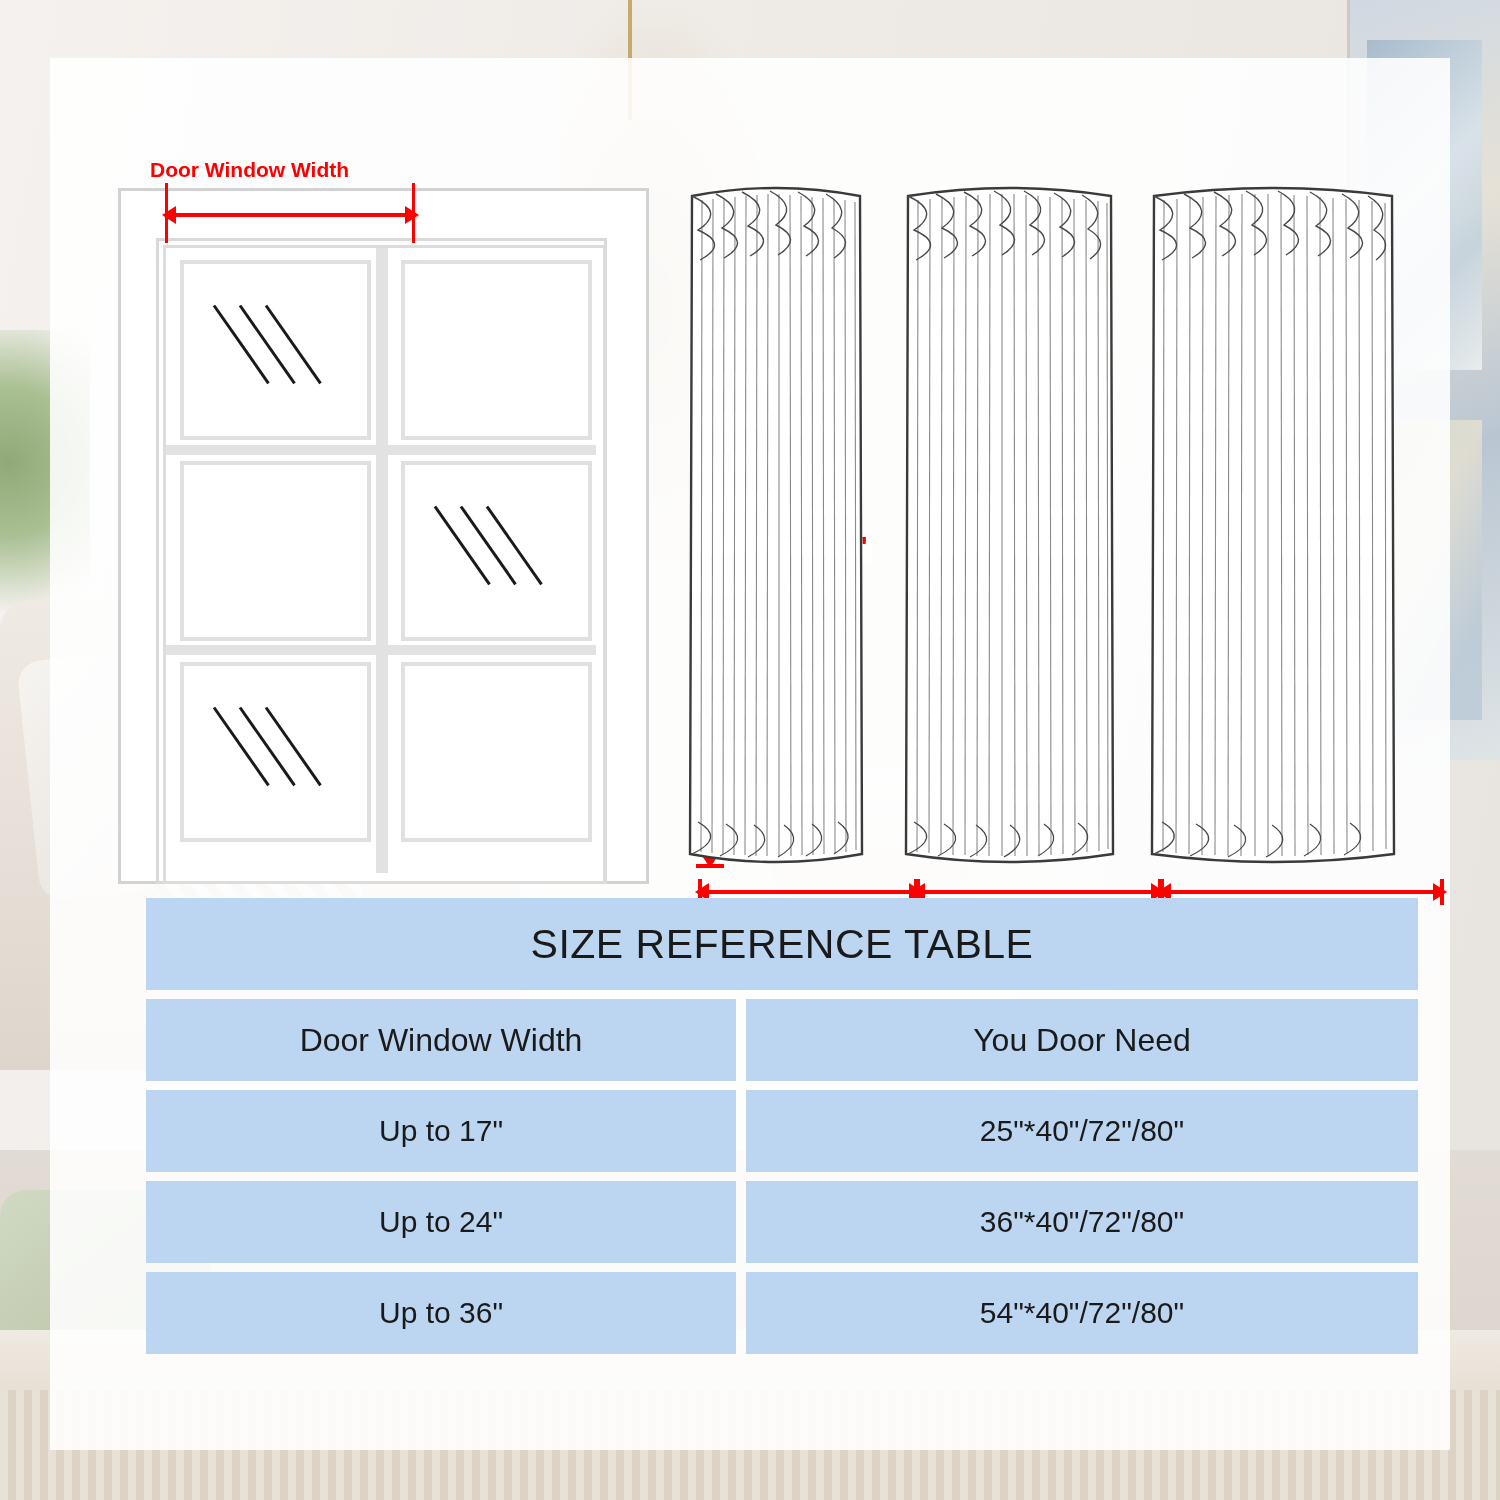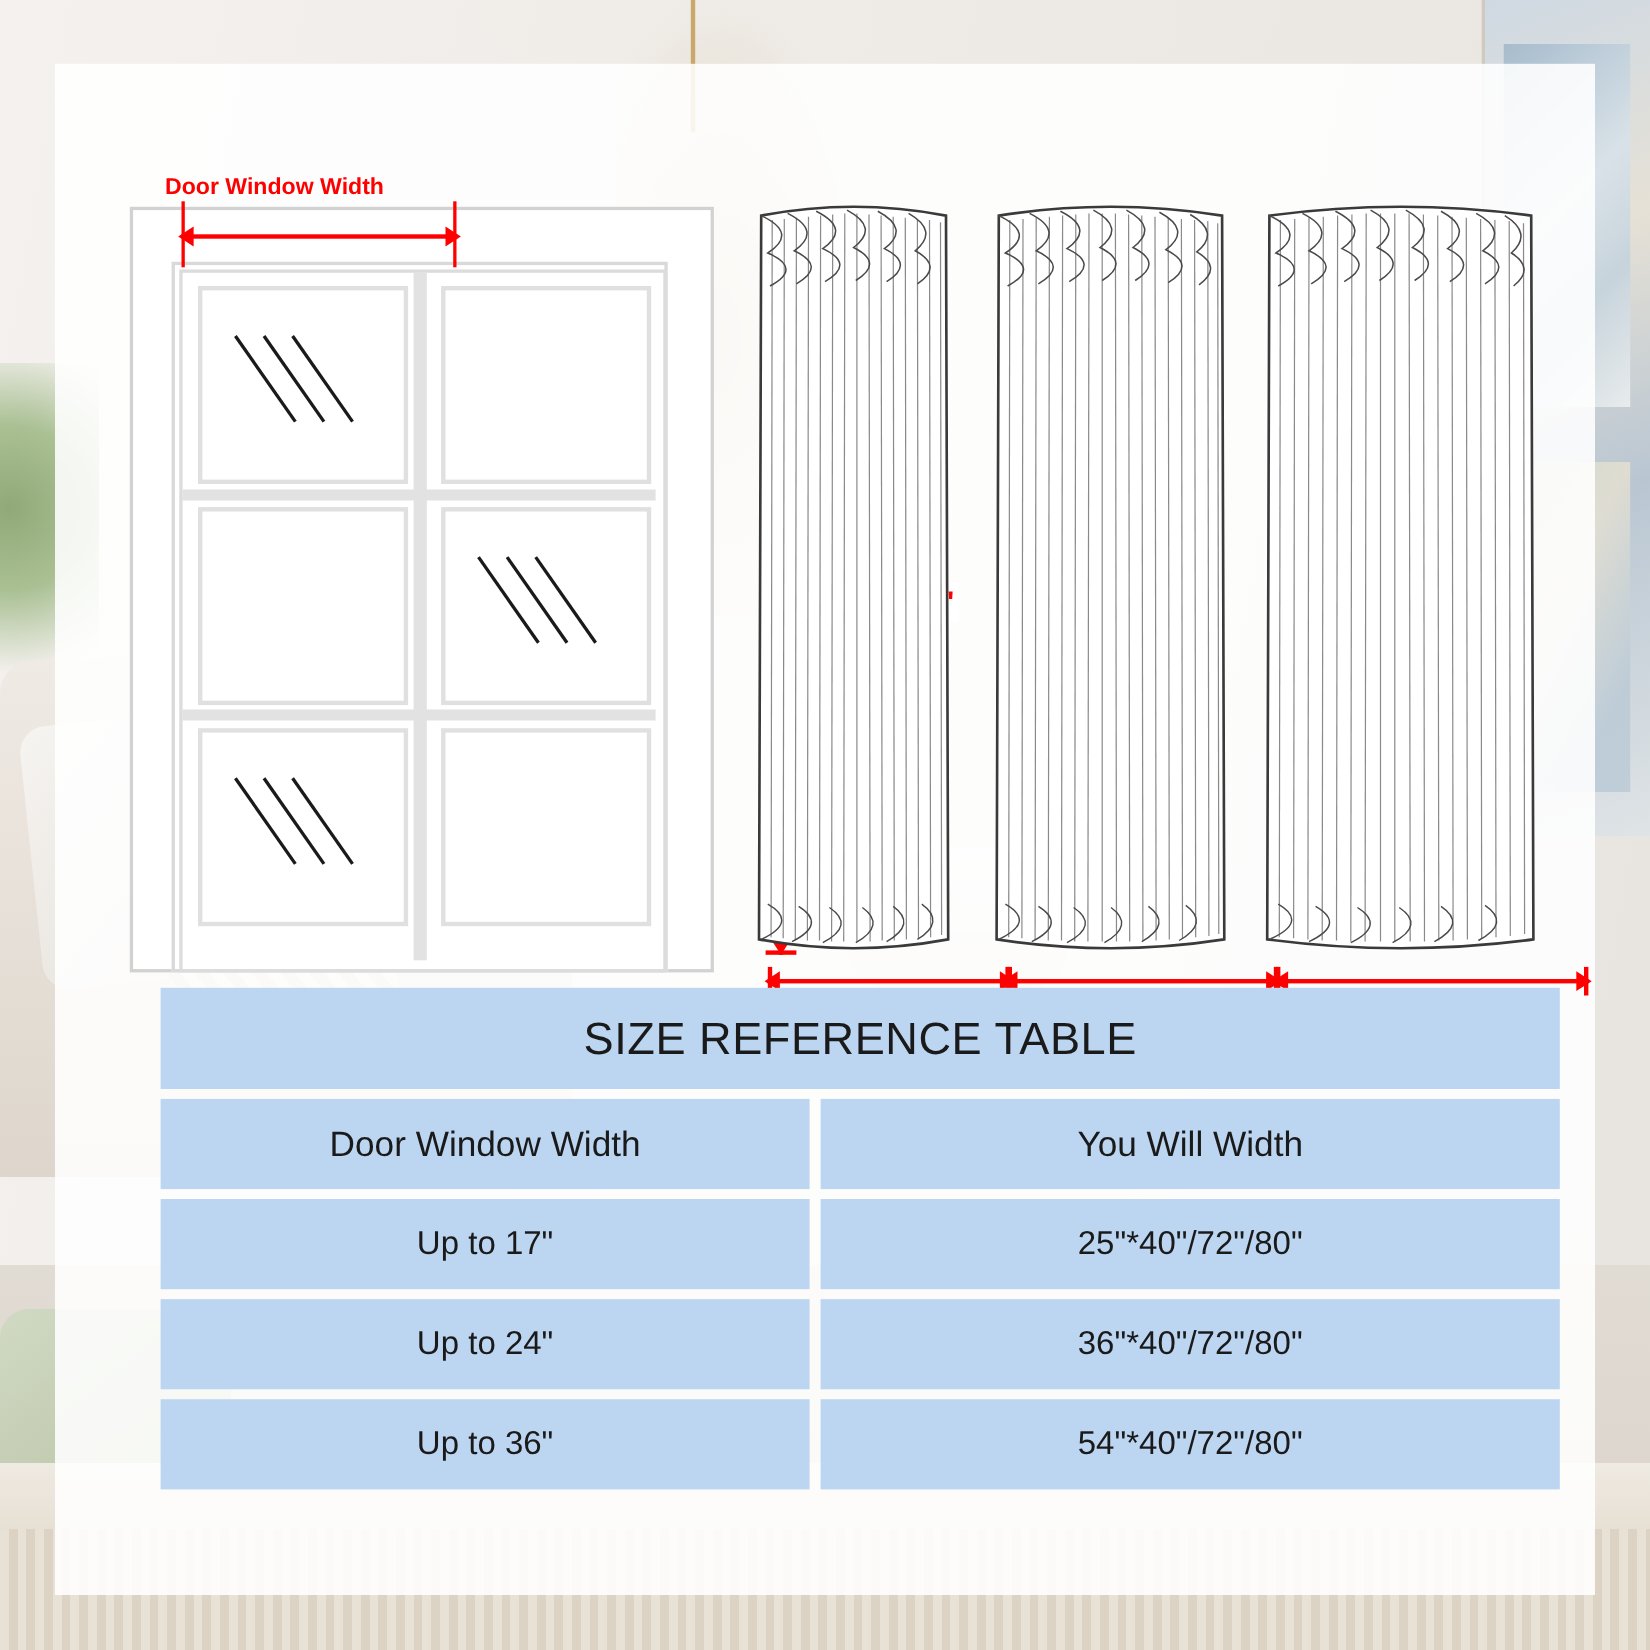--- a/index.html
+++ b/index.html
@@ -317,21 +317,21 @@
     <div class="arrowL" style="left:1107px;top:825px;"></div>
     <div class="arrowR" style="left:1383px;top:825px;"></div>
     <div class="wdim-label" style="left:1214px;top:848px;">54"</div>
   </div>
 
   <div class="table-wrap">
     <div class="t-title">SIZE REFERENCE TABLE</div>
 
     <div class="t-row t-head">
       <div class="t-cell left">Door Window Width</div>
-      <div class="t-cell right">You Will Width</div>
+      <div class="t-cell right">You Door Need</div>
     </div>
 
     <div class="t-row">
       <div class="t-cell left">Up to 17"</div>
       <div class="t-cell right">25"*40"/72"/80"</div>
     </div>
 
     <div class="t-row">
       <div class="t-cell left">Up to 24"</div>
       <div class="t-cell right">36"*40"/72"/80"</div>

